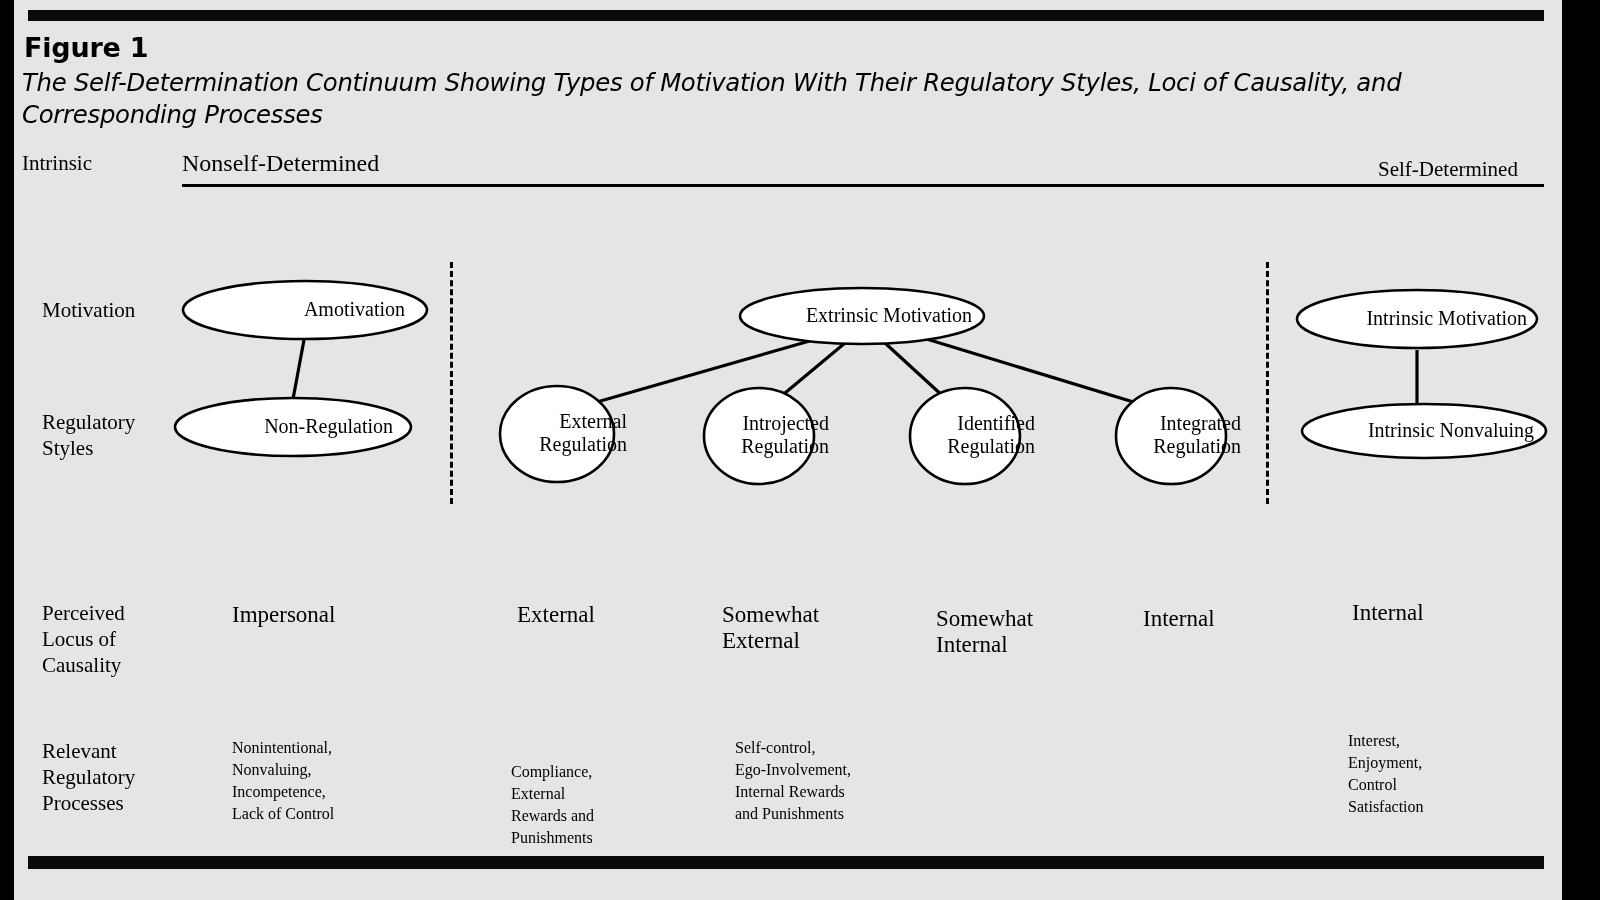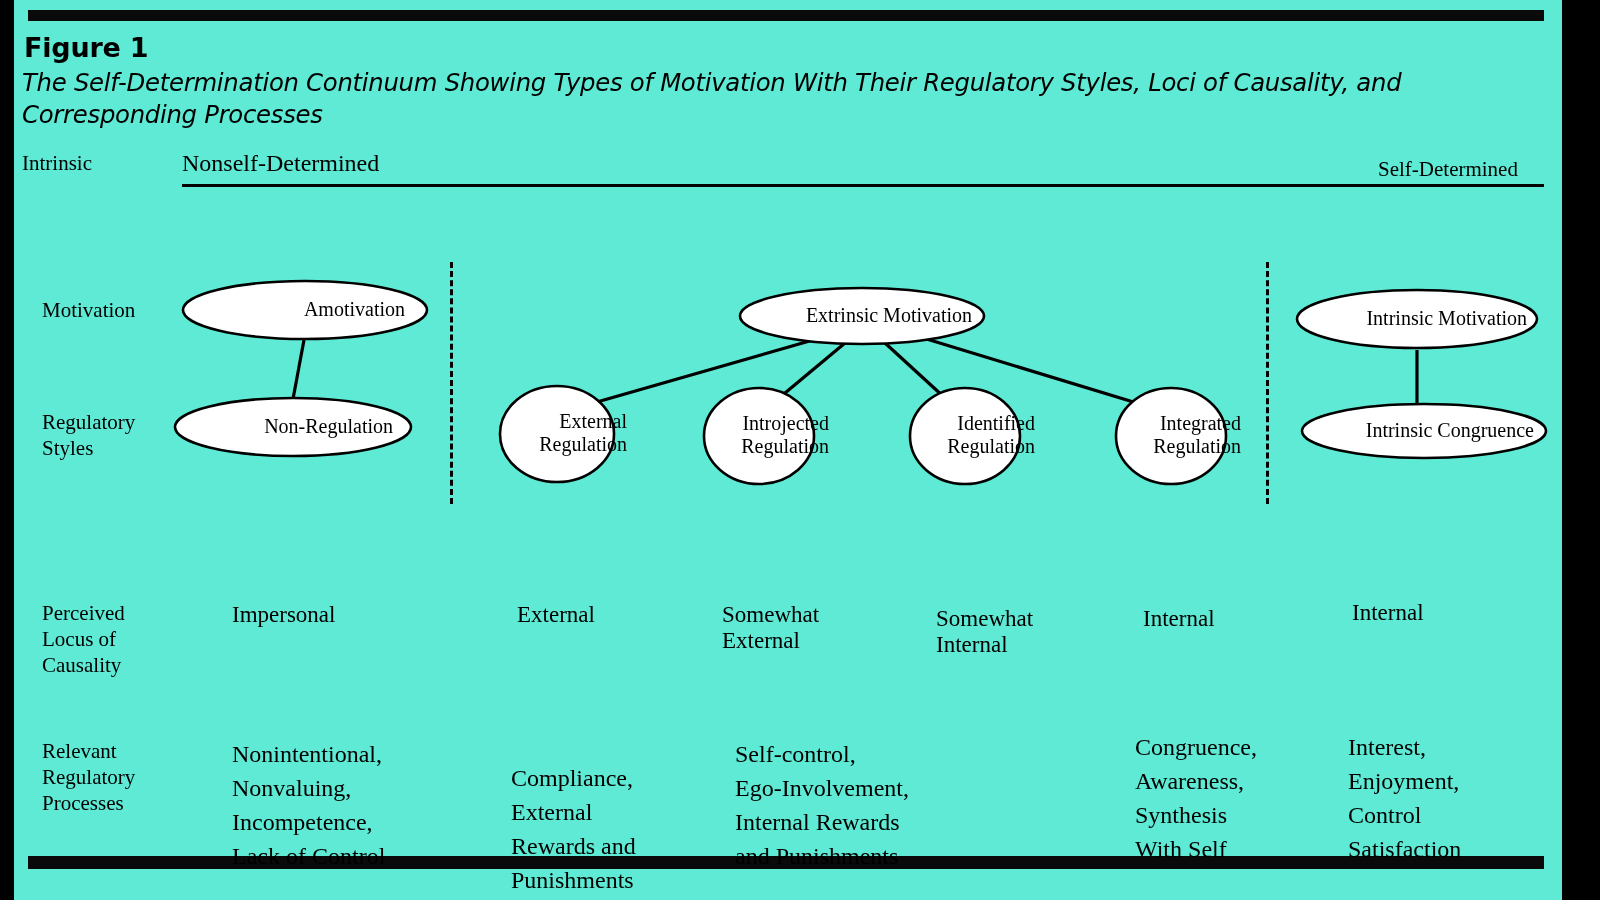--- a/index.html
+++ b/index.html
@@ -4,21 +4,21 @@
 <title>Figure 1 — Self-Determination Continuum</title>
 <style>
   html,body{margin:0;padding:0;}
   body{
     width:1600px;height:900px;
     background:#ffffff;
     font-family:"Liberation Serif", serif;
     color:#000;
     overflow:hidden;
   }
-  #page{position:relative;width:1600px;height:900px;background:#5eead4;}
+  #page{position:relative;width:1600px;height:900px;background:#e5e5e5;}
 
   
   .edge-strip{position:absolute;top:0;bottom:0;background:#000;}
   .edge-left{left:0;width:14px;}
   .edge-right{right:0;width:38px;}
 
   .rule{position:absolute;background:#0a0a0a;}
   .rule-top{left:28px;right:56px;top:10px;height:11px;}
   .rule-bottom{left:28px;right:56px;top:856px;height:13px;}
 
@@ -61,21 +61,21 @@
   #diagram{position:absolute;left:0;top:0;width:1600px;height:900px;}
   #diagram ellipse{fill:#ffffff;stroke:#000;stroke-width:2.6;}
   #diagram line{stroke:#000;stroke-width:3.2;}
   .node-text{
     position:absolute;text-align:right;font-size:20px;line-height:23px;
     white-space:pre-line;pointer-events:none;
   }
 
   
   .cell{position:absolute;font-size:23px;line-height:26px;white-space:pre-line;}
-  .cell-proc{font-size:24px;line-height:34px;}
+  .cell-proc{font-size:16px;line-height:22px;}
 </style>
 </head>
 <body>
 
 <div id="page">
 
   <div class="edge-strip edge-left"></div>
   <div class="edge-strip edge-right"></div>
   <div class="rule rule-top"></div>
   <div class="rule rule-bottom"></div>
@@ -129,21 +129,21 @@
   <div class="node-text" style="left:487px;top:410px;width:140px;">External
 Regulation</div>
   <div class="node-text" style="left:689px;top:412px;width:140px;">Introjected
 Regulation</div>
   <div class="node-text" style="left:895px;top:412px;width:140px;">Identified
 Regulation</div>
   <div class="node-text" style="left:1101px;top:412px;width:140px;">Integrated
 Regulation</div>
 
   <div class="node-text" style="left:1307px;top:307px;width:220px;">Intrinsic Motivation</div>
-  <div class="node-text" style="left:1314px;top:419px;width:220px;">Intrinsic Congruence</div>
+  <div class="node-text" style="left:1314px;top:419px;width:220px;">Intrinsic Nonvaluing</div>
 
   <div class="cell" style="left:232px;top:602px;">Impersonal</div>
   <div class="cell" style="left:517px;top:602px;">External</div>
   <div class="cell" style="left:722px;top:602px;">Somewhat
 External</div>
   <div class="cell" style="left:936px;top:606px;">Somewhat
 Internal</div>
   <div class="cell" style="left:1143px;top:606px;">Internal</div>
   <div class="cell" style="left:1352px;top:600px;">Internal</div>
 
@@ -152,22 +152,18 @@
 Incompetence,
 Lack of Control</div>
   <div class="cell cell-proc" style="left:511px;top:761px;">Compliance,
 External
 Rewards and
 Punishments</div>
   <div class="cell cell-proc" style="left:735px;top:737px;">Self-control,
 Ego-Involvement,
 Internal Rewards
 and Punishments</div>
-  <div class="cell cell-proc" style="left:1135px;top:730px;">Congruence,
-Awareness,
-Synthesis
-With Self</div>
   <div class="cell cell-proc" style="left:1348px;top:730px;">Interest,
 Enjoyment,
 Control
 Satisfaction</div>
 
 </div>
 
 </body></html>

